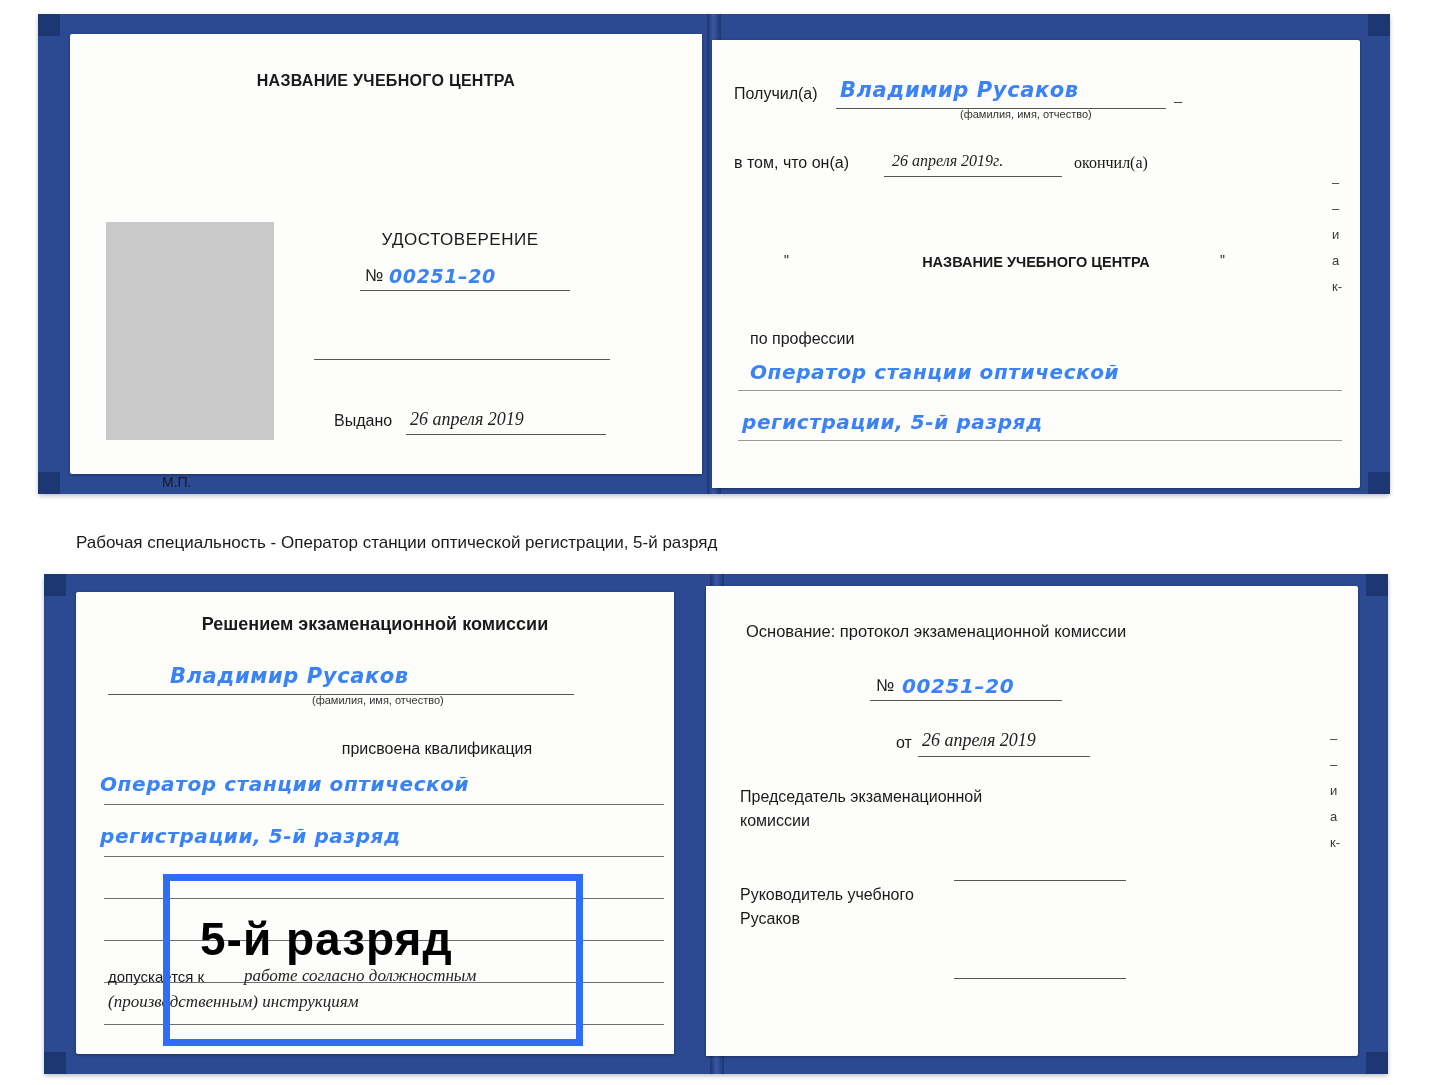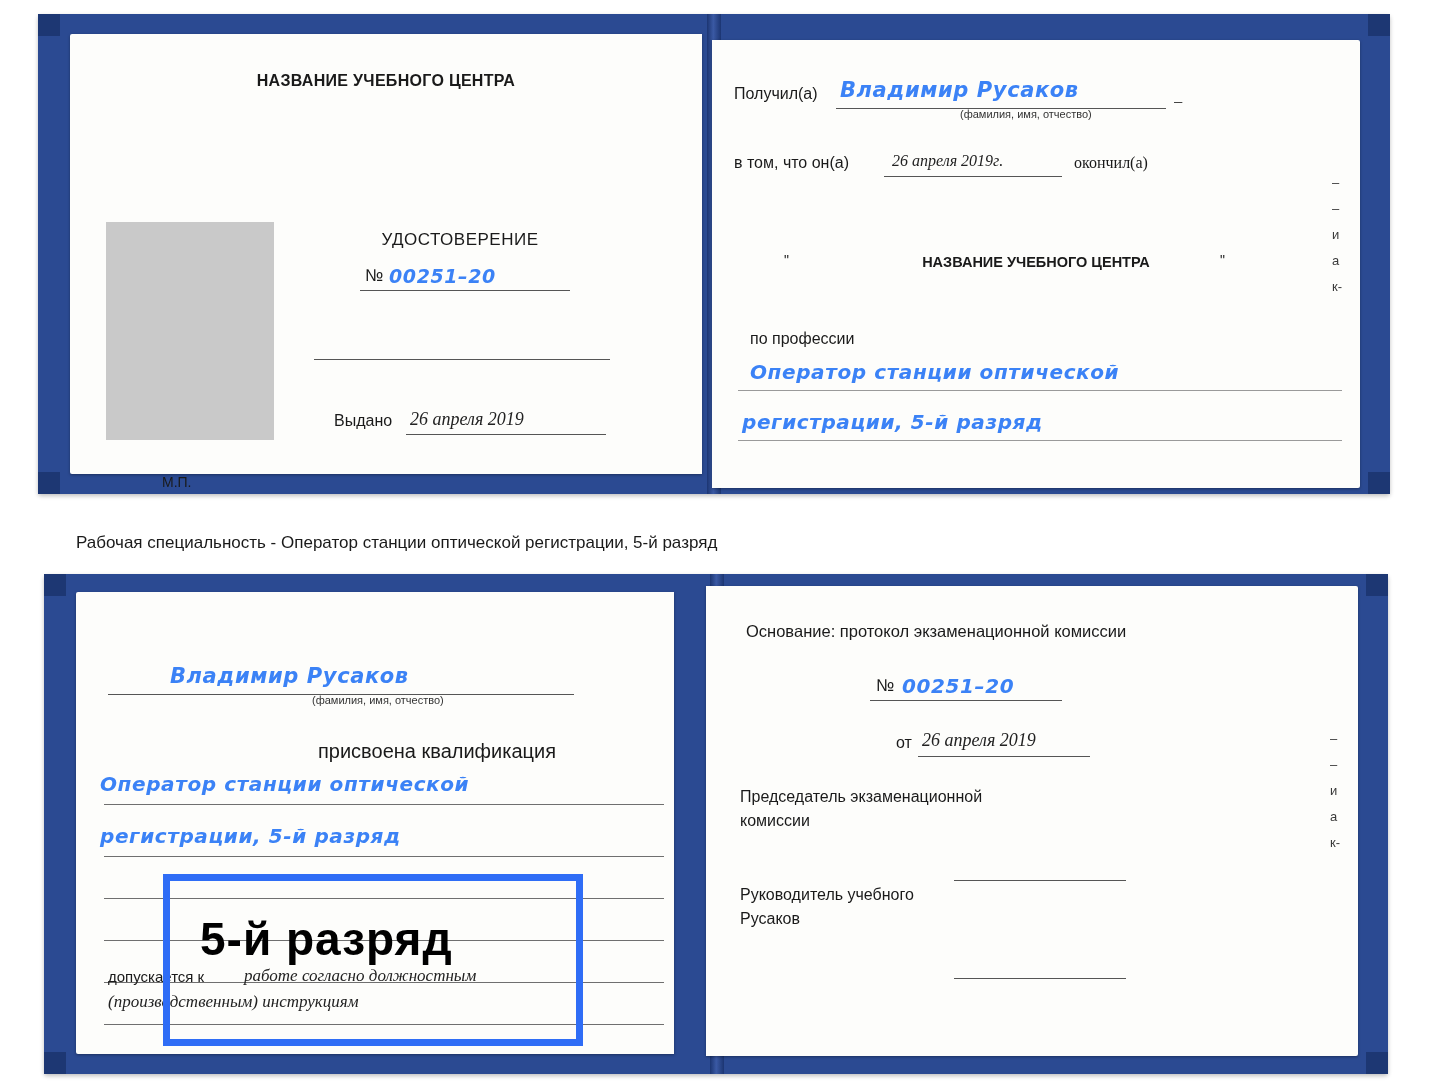--- a/index.html
+++ b/index.html
@@ -196,26 +196,27 @@
 
 <div class="book" style="left:44px; top:574px; width:1344px; height:500px;">
   <div class="spine" style="left:666px;"></div>
 </div>
 <div class="notch" style="left:44px;  top:574px;"></div>
 <div class="notch" style="left:1366px;top:574px;"></div>
 <div class="notch" style="left:44px;  top:1052px;"></div>
 <div class="notch" style="left:1366px;top:1052px;"></div>
 
 <div class="page left" style="left:76px; top:592px; width:598px; height:462px;">
+  <div class="t bold center" style="left:0; top:22px; width:598px; font-size:18px;">Решением экзаменационной комиссии</div>
 
   <div class="t hand" style="left:94px; top:72px; font-size:21px;">Владимир Русаков</div>
   <div class="line" style="left:32px; top:102px; width:466px;"></div>
   <div class="t tiny" style="left:236px; top:102px; font-size:11px;">(фамилия, имя, отчество)</div>
 
-  <div class="t center" style="left:0; top:148px; width:722px; font-size:20px;text-align:center;">присвоена квалификация</div>
+  <div class="t center" style="left:0; top:148px; width:722px; font-size:16px;text-align:center;">присвоена квалификация</div>
 
   <div class="t hand" style="left:24px; top:180px; font-size:20px;">Оператор станции оптической</div>
   <div class="ruled" style="left:28px; top:212px; width:560px;"></div>
 
   <div class="t hand" style="left:24px; top:232px; font-size:20px;">регистрации, 5-й разряд</div>
   <div class="ruled" style="left:28px; top:264px; width:560px;"></div>
   <div class="ruled" style="left:28px; top:306px; width:560px;"></div>
   <div class="ruled" style="left:28px; top:348px; width:560px;"></div>
   <div class="ruled" style="left:28px; top:390px; width:560px;"></div>
 

